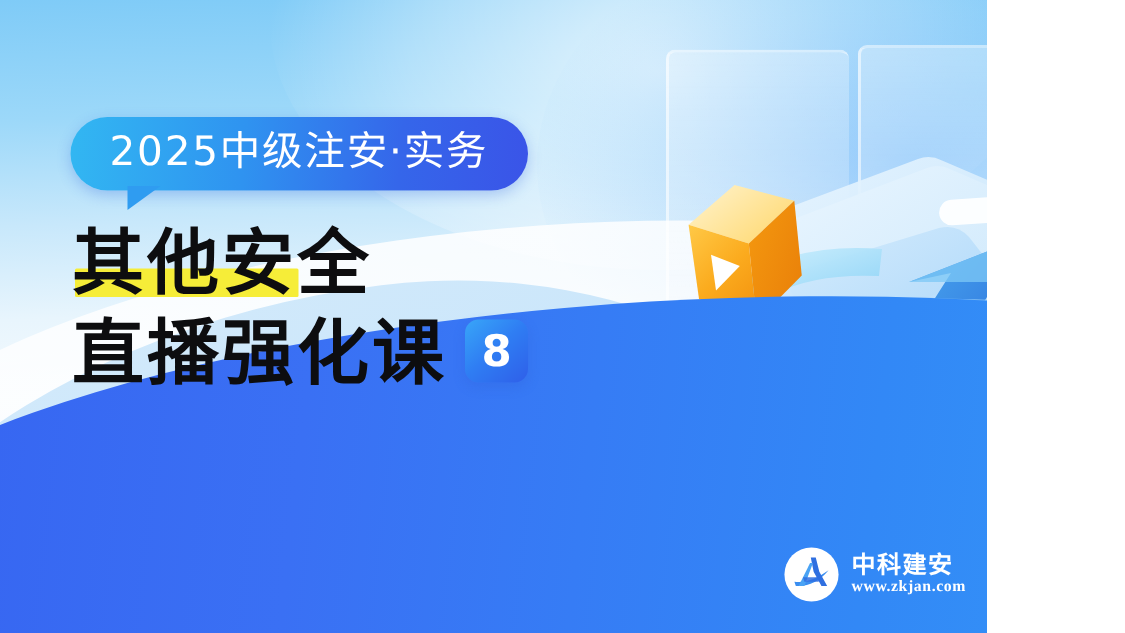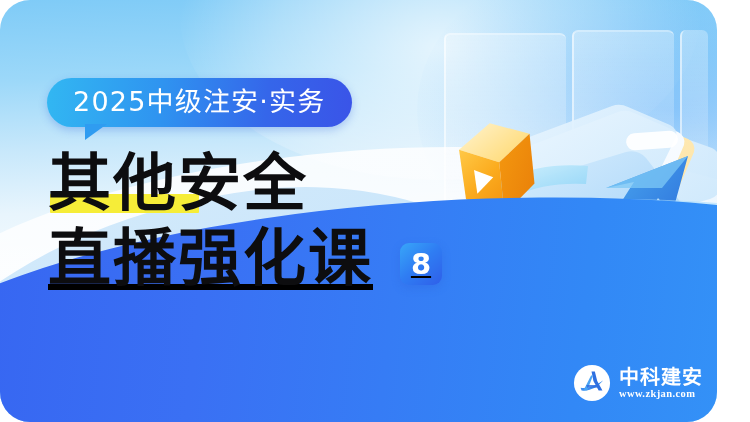--- a/index.html
+++ b/index.html
@@ -1,20 +1,19 @@
 <!DOCTYPE html>
 <html lang="zh-CN"><head>
 <meta charset="utf-8">
 <style>
   html,body{margin:0;padding:0;background:#fff;}
   #banner{
-    position:relative;width:717px;height:422px;overflow:hidden;
+    position:relative;width:658px;height:422px;overflow:hidden;
     font-family:"Liberation Sans","DejaVu Sans",sans-serif;
     background:linear-gradient(178deg,#7fcbf7 0%,#9cd8f9 18%,#c8e8fb 34%,#e8f5fd 48%,#f4fafe 60%,#eaf4fd 74%,#dcecfb 88%,#cfe6fa 100%);
-    border-radius:30px;
   }
   
   .bg-layer{position:absolute;inset:0;overflow:hidden;}
   .glow-top{
     position:absolute;left:180px;top:-150px;width:520px;height:330px;
     background:radial-gradient(ellipse at 50% 60%,rgba(255,255,255,.75) 0%,rgba(255,255,255,.32) 45%,rgba(255,255,255,0) 72%);
     border-radius:50%;
   }
   .glow-right{
     position:absolute;right:-60px;top:-40px;width:360px;height:300px;
@@ -73,43 +72,43 @@
   #headline{position:absolute;left:48px;top:152px;}
   .h-line{position:relative;line-height:1;white-space:nowrap;}
   .h-line.l1{margin-bottom:12px;}
   .hl-mark{
     position:absolute;left:2px;bottom:2px;width:149px;height:19px;
     background:#f6ed38;border-radius:1px;z-index:0;
   }
   .h-text{
     position:relative;z-index:1;
     font-family:"DejaVu Serif","Liberation Serif",serif;
-    font-weight:700;font-size:63px;color:#0d0d0f;letter-spacing:2px;
-  }
-  .l2-row{display:flex;align-items:flex-end;gap:27px;text-decoration:underline;}
+    font-weight:700;font-size:48px;color:#0d0d0f;letter-spacing:2px;
+  }
+  .l2-row{display:flex;align-items:flex-end;gap:12px;}
   .num-badge{
     width:42px;height:42px;border-radius:9px;
     background:linear-gradient(138deg,#38a6f8 0%,#2f7df3 48%,#2f5fe9 100%);
     box-shadow:0 3px 8px rgba(46,96,220,.30);
     display:flex;align-items:center;justify-content:center;
     margin-bottom:5px;
   }
   .num-badge span{
     color:#fff;font-size:29px;font-weight:700;line-height:1;
     font-family:"DejaVu Sans","Liberation Sans",sans-serif;
   }
   
   #illustration{position:absolute;left:420px;top:36px;width:330px;height:300px;}
   #illustration svg{display:block;width:100%;height:100%;}
   
   #logo{position:absolute;right:14px;bottom:20px;display:flex;align-items:center;gap:8px;}
   .logo-mark{width:38px;height:38px;flex:0 0 38px;}
   .logo-txt{display:flex;flex-direction:column;gap:2px;}
   .logo-cn{
-    color:#fff;font-size:20px;font-weight:700;letter-spacing:1px;line-height:1;
+    color:#fff;font-size:16px;font-weight:700;letter-spacing:1px;line-height:1;
     font-family:"DejaVu Sans","Liberation Sans",sans-serif;
   }
   .logo-url{
     color:#fff;font-size:10.5px;font-weight:700;letter-spacing:.4px;line-height:1;
     font-family:Liberation Serif, serif;
   }
 </style>
 </head>
 <body>
 

